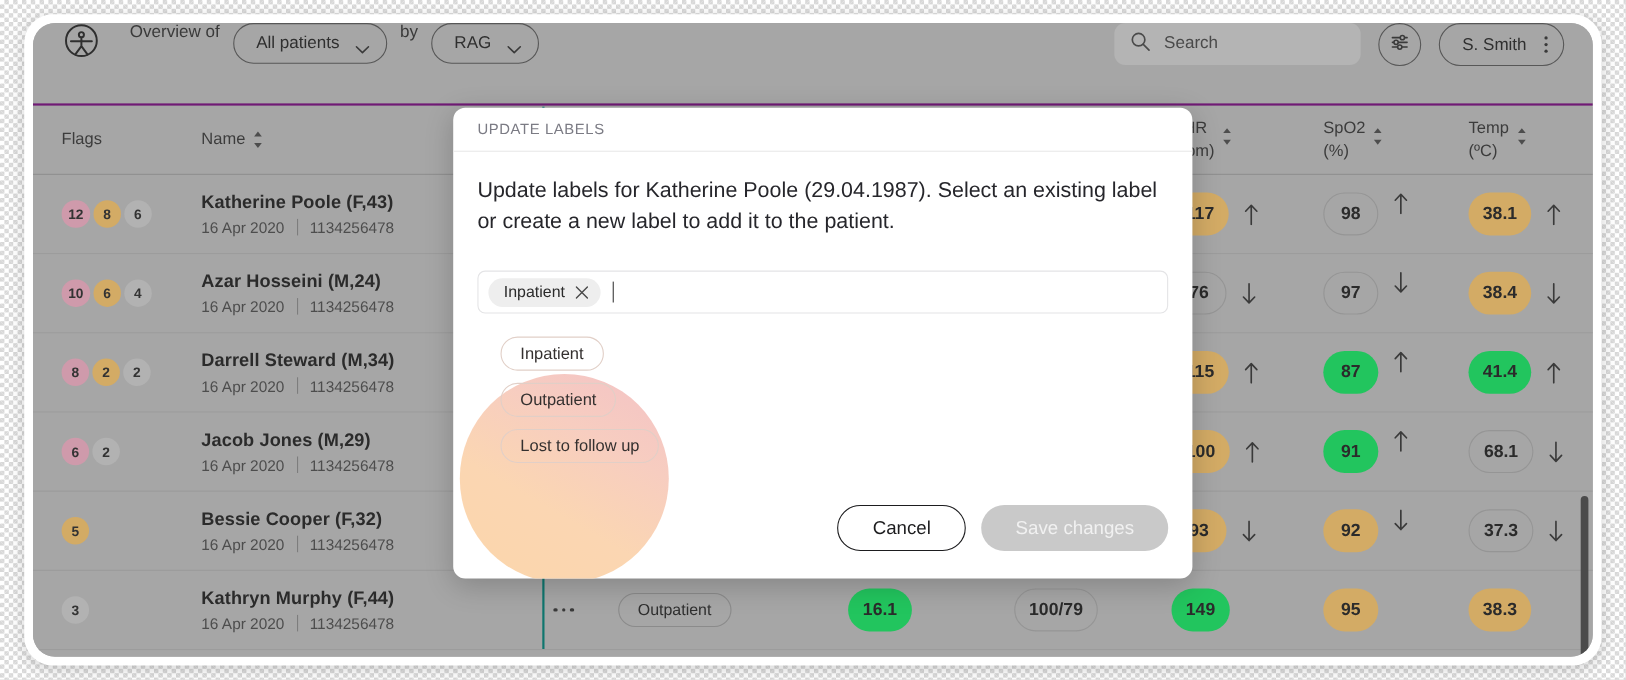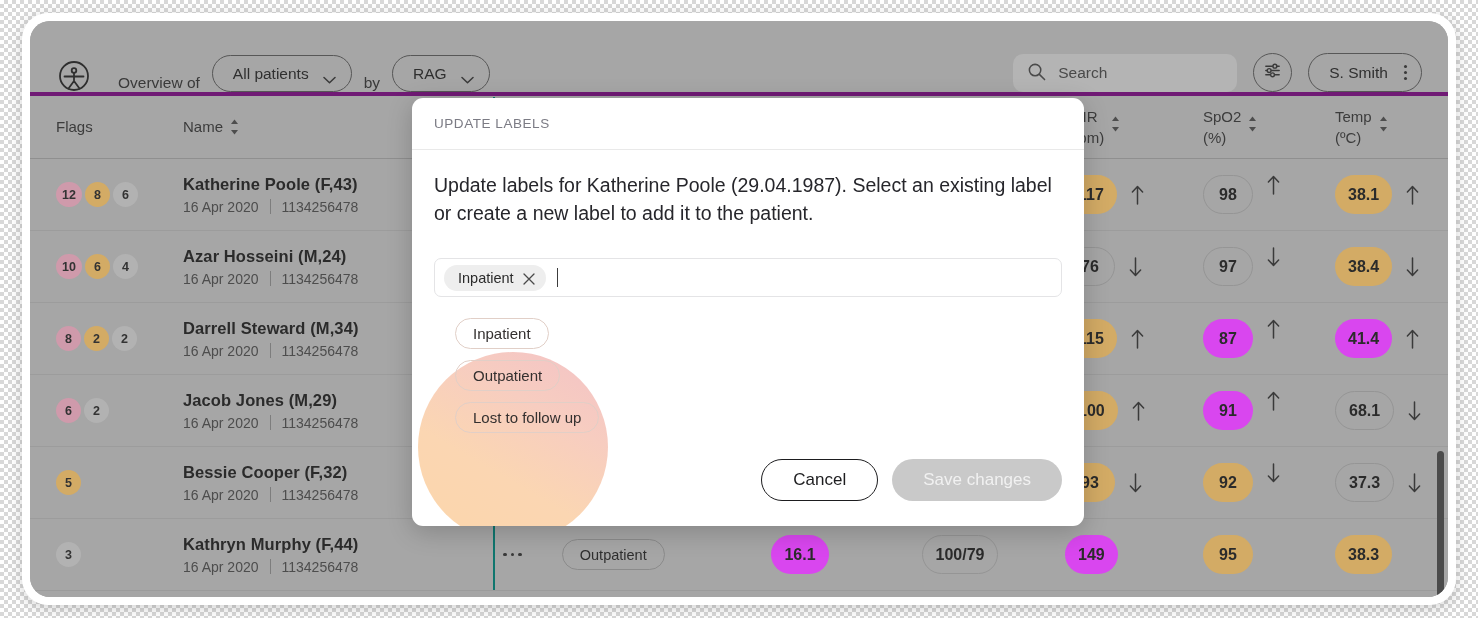--- a/index.html
+++ b/index.html
@@ -42,24 +42,24 @@
     height: 100%;
     border-radius: 20px;
     overflow: hidden;
     background: #a6a6a6;
   }
 
   
   #app-header {
     height: 75px;
     display: flex;
-    align-items: flex-end;
+    align-items: flex-start;
     padding: 0 26px 0 28px;
     background: #a6a6a6;
-    border-bottom: 4px solid #701a75;
+    border-bottom: 2px solid #701a75;
     position: relative;
     z-index: 2;
   }
 
   .logo-icon {
     width: 32px; height: 32px;
     flex: 0 0 auto;
     margin-right: 28px;
   }
 
@@ -214,21 +214,21 @@
 
   .bubble {
     min-width: 50px; height: 39px;
     border-radius: 21px;
     display: inline-flex; align-items: center; justify-content: center;
     font-size: 16px; font-weight: bold;
     color: #2b2b2b;
     padding: 0 13px;
   }
   .bubble.amber { background: #d3ab65; }
-  .bubble.red   { background: #d946ef; }
+  .bubble.red   { background: #22c55e; }
   .bubble.plain { background: transparent; border: 1px solid #959595; font-weight: bold; }
 
   .arrow { width: 13px; height: 20px; flex: 0 0 auto; }
 
   .dots-h { display: flex; gap: 4px; }
   .dots-h i { width: 3.6px; height: 3.6px; border-radius: 50%; background: #3a3a3a; display:block; }
 
   #scrollbar-track {
     position: absolute;
     right: 4px;
@@ -247,21 +247,21 @@
     width: 672px;
     height: 428px;
     background: #ffffff;
     border-radius: 11px;
     z-index: 10;
     box-shadow: 0 6px 26px rgba(0,0,0,0.20);
     overflow: hidden;
   }
 
   #modal-head {
-    height: 52px;
+    height: 40px;
     border-bottom: 1px solid #e9e9e9;
     display: flex;
     align-items: center;
     padding: 0 22px;
   }
   #modal-head .t {
     font-size: 13.5px;
     letter-spacing: 0.55px;
     color: #7b7b84;
   }

